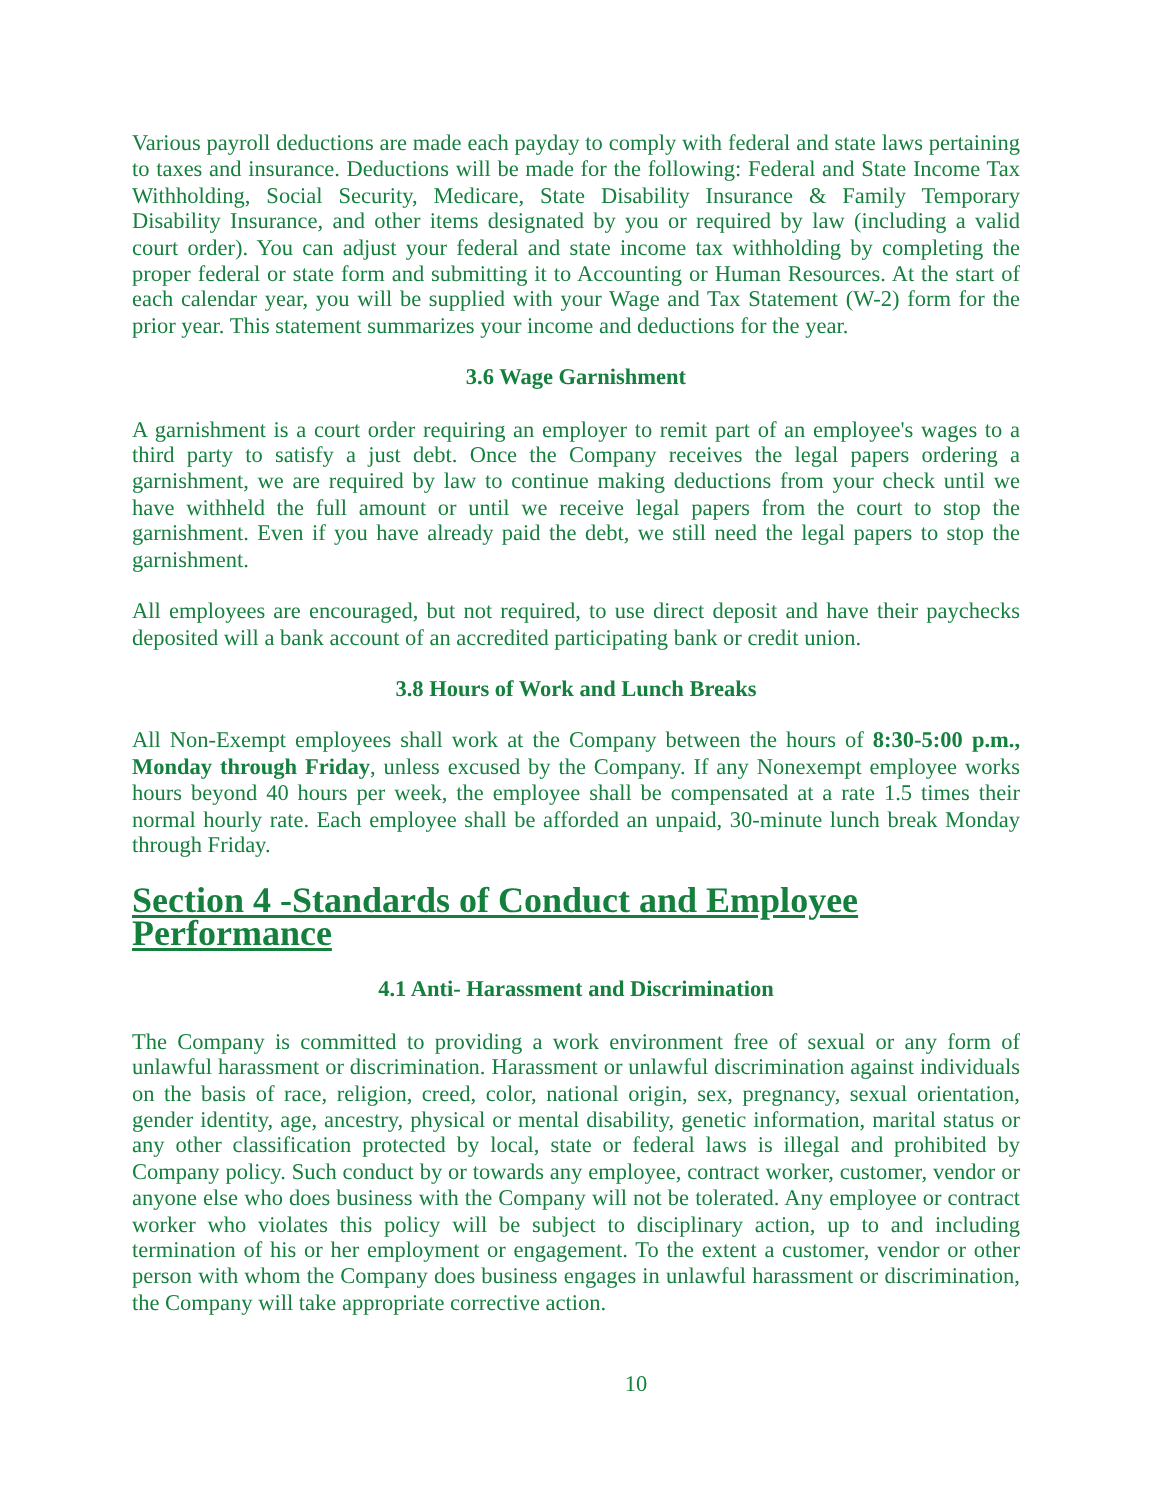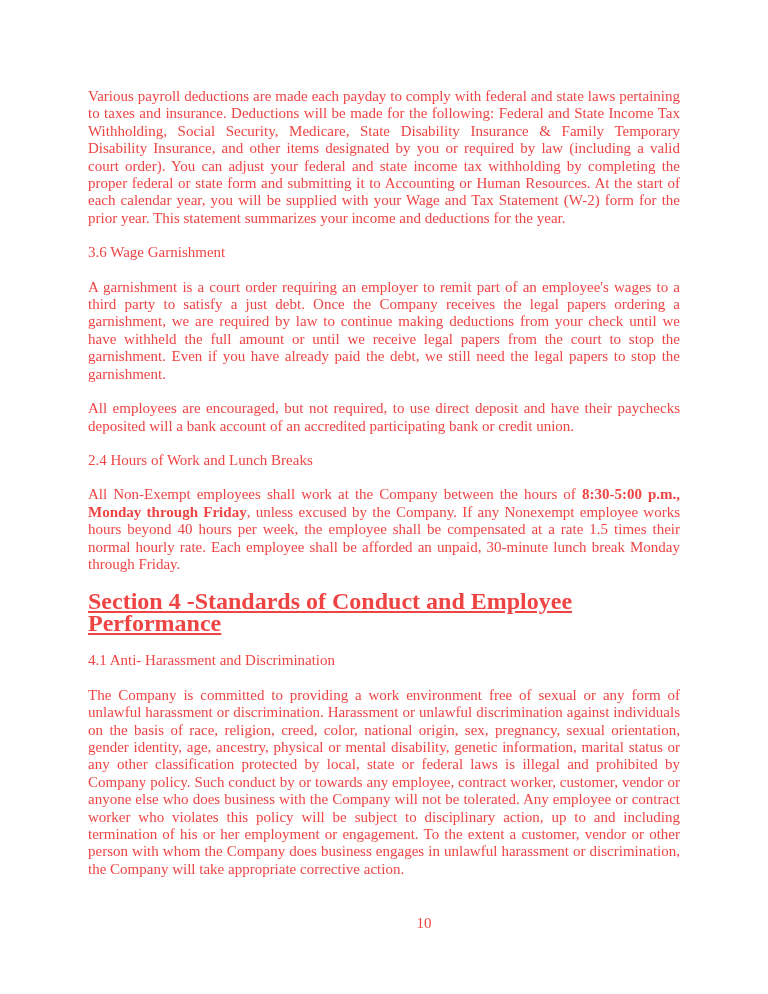--- a/index.html
+++ b/index.html
@@ -6,40 +6,41 @@
     margin: 0;
     padding: 0;
     background: #ffffff;
   }
   .page {
     position: relative;
     width: 768px;
     height: 994px;
     background: #ffffff;
     font-family: "Liberation Serif", "DejaVu Serif", serif;
-    color: #ef4444;
+    color: #15803d;
     overflow: hidden;
   }
   .content {
     position: absolute;
     left: 88px;
     top: 88px;
     width: 592px;
   }
   .para {
     font-size: 15px;
     line-height: 17.4px;
     text-align: justify;
     margin: 0 0 17px 0;
   }
   .subheading {
     font-size: 15px;
     line-height: 17.4px;
-    font-weight: normal;
+    font-weight: bold;
     margin: 0 0 17px 0;
+    text-align: center;
   }
   .section-heading {
     font-size: 24px;
     line-height: 22px;
     font-weight: bold;
     margin: 0 0 18px 0;
     text-decoration: underline;
   }
   .bold-inline {
     font-weight: bold;
@@ -63,21 +64,21 @@
 
     <p class="para">Various payroll deductions are made each payday to comply with federal and state laws pertaining to taxes and insurance. Deductions will be made for the following: Federal and State Income Tax Withholding, Social Security, Medicare, State Disability Insurance &amp; Family Temporary Disability Insurance, and other items designated by you or required by law (including a valid court order). You can adjust your federal and state income tax withholding by completing the proper federal or state form and submitting it to Accounting or Human Resources. At the start of each calendar year, you will be supplied with your Wage and Tax Statement (W-2) form for the prior year. This statement summarizes your income and deductions for the year.</p>
 
     <h3 class="subheading">3.6 Wage Garnishment</h3>
 
     <p class="para">A garnishment is a court order requiring an employer to remit part of an employee's wages to a third party to satisfy a just debt. Once the Company receives the legal papers ordering a garnishment, we are required by law to continue making deductions from your check until we have withheld the full amount or until we receive legal papers from the court to stop the garnishment. Even if you have already paid the debt, we still need the legal papers to stop the garnishment.</p>
 
 
     <p class="para">All employees are encouraged, but not required, to use direct deposit and have their paychecks deposited will a bank account of an accredited participating bank or credit union.</p>
 
-    <h3 class="subheading">2.4 Hours of Work and Lunch Breaks</h3>
+    <h3 class="subheading">3.8 Hours of Work and Lunch Breaks</h3>
 
     <p class="para"><span>All Non-Exempt employees shall work at the Company between the hours of </span><span class="bold-inline">8:30-5:00 p.m., Monday through Friday</span><span>, unless excused by the Company.  If any Nonexempt employee works hours beyond 40 hours per week, the employee shall be compensated at a rate 1.5 times their normal hourly rate.  Each employee shall be afforded an unpaid, 30-minute lunch break Monday through Friday.</span></p>
 
     <h2 class="section-heading">Section 4 -Standards of Conduct and Employee Performance</h2>
 
     <h3 class="subheading">4.1 Anti- Harassment and Discrimination</h3>
 
     <p class="para">The Company is committed to providing a work environment free of sexual or any form of unlawful harassment or discrimination. Harassment or unlawful discrimination against individuals on the basis of race, religion, creed, color, national origin, sex, pregnancy, sexual orientation, gender identity, age, ancestry, physical or mental disability, genetic information, marital status or any other classification protected by local, state or federal laws is illegal and prohibited by Company policy. Such conduct by or towards any employee, contract worker, customer, vendor or anyone else who does business with the Company will not be tolerated. Any employee or contract worker who violates this policy will be subject to disciplinary action, up to and including termination of his or her employment or engagement. To the extent a customer, vendor or other person with whom the Company does business engages in unlawful harassment or discrimination, the Company will take appropriate corrective action.</p>
 
   </div>

